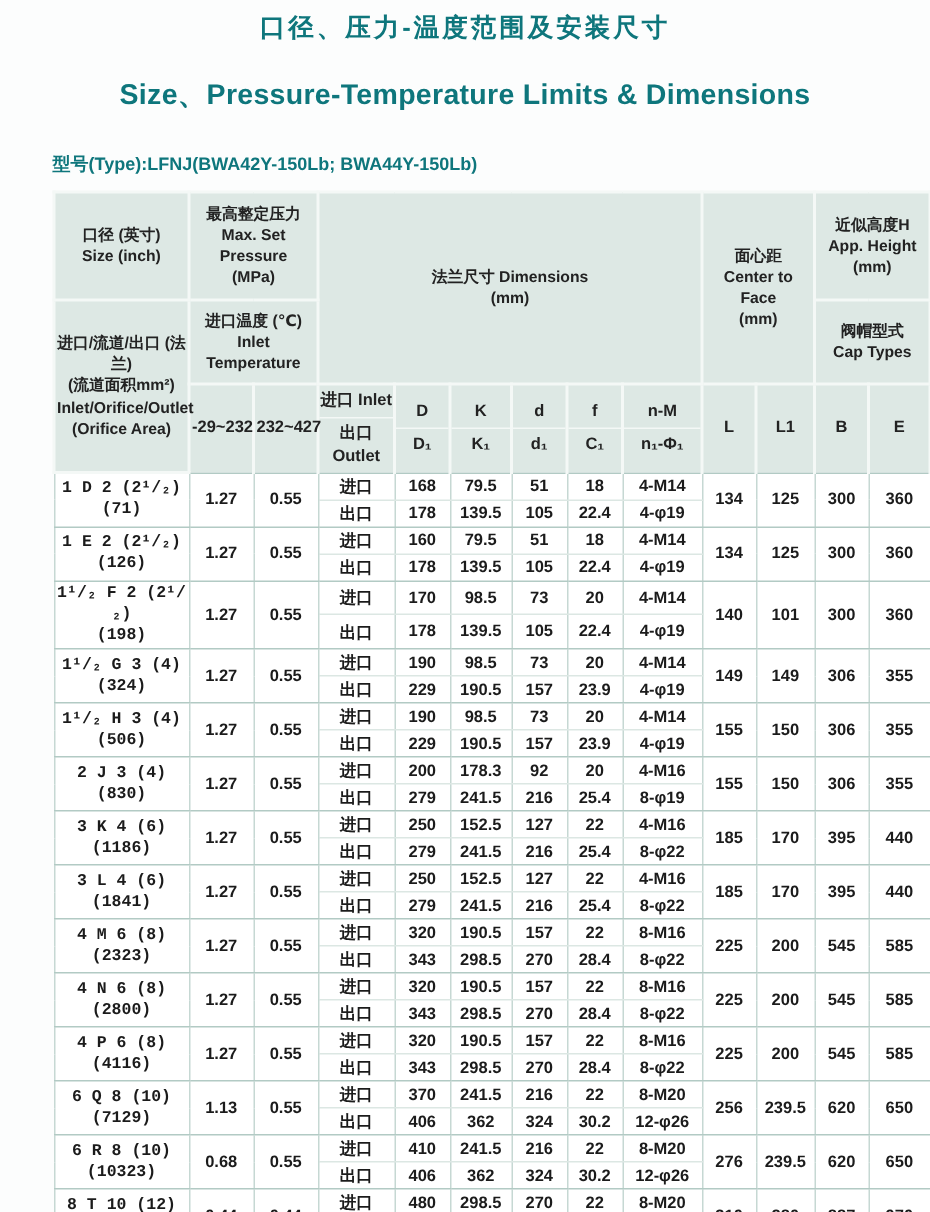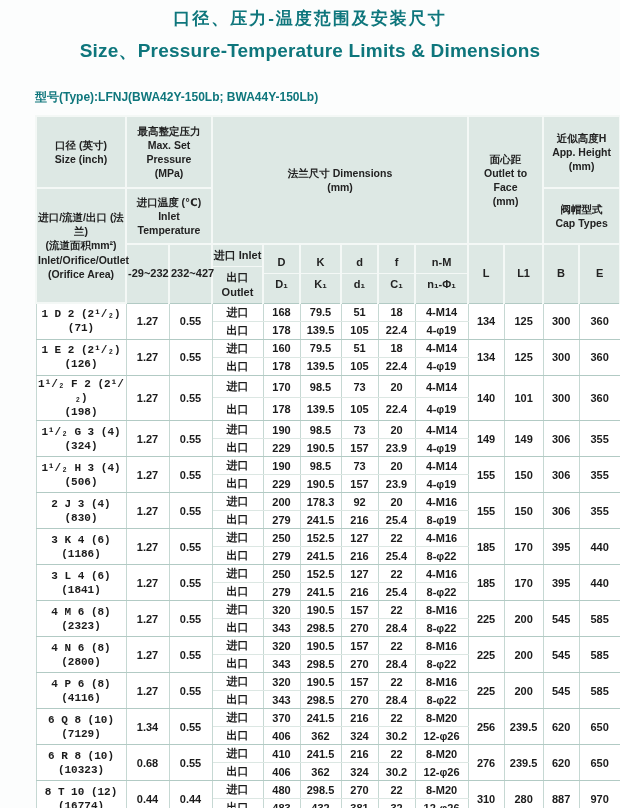--- a/index.html
+++ b/index.html
@@ -15,21 +15,21 @@
   html,body{width:620px;background:#fcfdfd;}
   body{
     height:808px;
     font-family:"Liberation Sans","DejaVu Sans",sans-serif;
     font-weight:bold;
     color:var(--ink);
     overflow:hidden;
   }
   .titles{text-align:center;padding-top:7px;color:var(--teal);}
   .title-zh{font-size:17px;letter-spacing:2px;}
-  .title-en{font-size:19px;margin-top:8px;letter-spacing:.2px;}
+  .title-en{font-size:19px;margin-top:20px;letter-spacing:.2px;}
   .type-line{color:var(--teal);font-size:12px;margin:25px 12px 9px 35px;}
   table{
     border-collapse:collapse;
     table-layout:fixed;
     width:574px;
     margin-left:35px;
     border:1px solid var(--grp-line);
   }
   td{vertical-align:middle;text-align:center;}
   .pre{white-space:pre-line;}
@@ -93,21 +93,21 @@
     <tr class="h1">
       <td class="pre">口径 (英寸)
 Size (inch)</td>
       <td class="pre" colspan="2">最高整定压力
 Max. Set
 Pressure
 (MPa)</td>
       <td class="pre" colspan="6" rowspan="2">法兰尺寸 Dimensions
 (mm)</td>
       <td class="pre" colspan="2" rowspan="2">面心距
-Outlet to
+Center to
 Face
 (mm)</td>
       <td class="pre" colspan="2">近似高度H
 App. Height
 (mm)</td>
     </tr>
     <tr class="h2">
       <td class="pre" rowspan="2">进口/流道/出口 (法兰)
 (流道面积mm²)
 Inlet/Orifice/Outlet
@@ -411,21 +411,21 @@
         <td>出口</td>
         <td>343</td>
         <td>298.5</td>
         <td>270</td>
         <td>28.4</td>
         <td>8-φ22</td>
       </tr>
       <tr class="r-in">
         <td class="cell-size pre span2" rowspan="2">6 Q 8 (10)
 (7129)</td>
-        <td class="span2" rowspan="2">1.34</td>
+        <td class="span2" rowspan="2">1.13</td>
         <td class="span2" rowspan="2">0.55</td>
         <td class="div-b">进口</td>
         <td class="div-b">370</td>
         <td class="div-b">241.5</td>
         <td class="div-b">216</td>
         <td class="div-b">22</td>
         <td class="div-b">8-M20</td>
         <td class="span2" rowspan="2">256</td>
         <td class="span2" rowspan="2">239.5</td>
         <td class="span2" rowspan="2">620</td>

